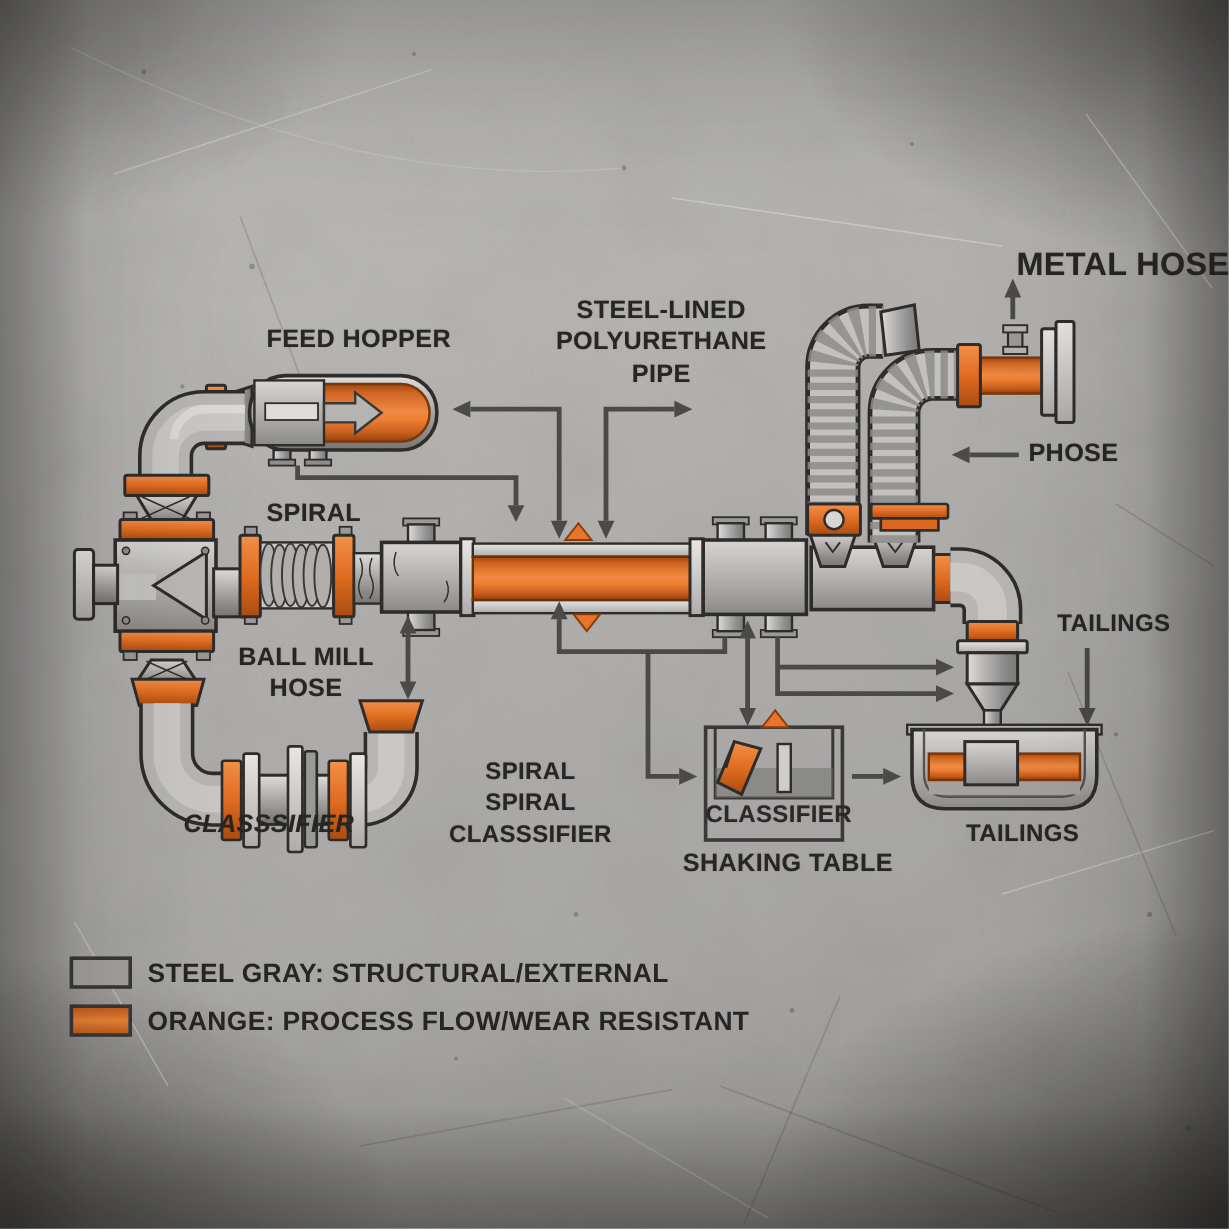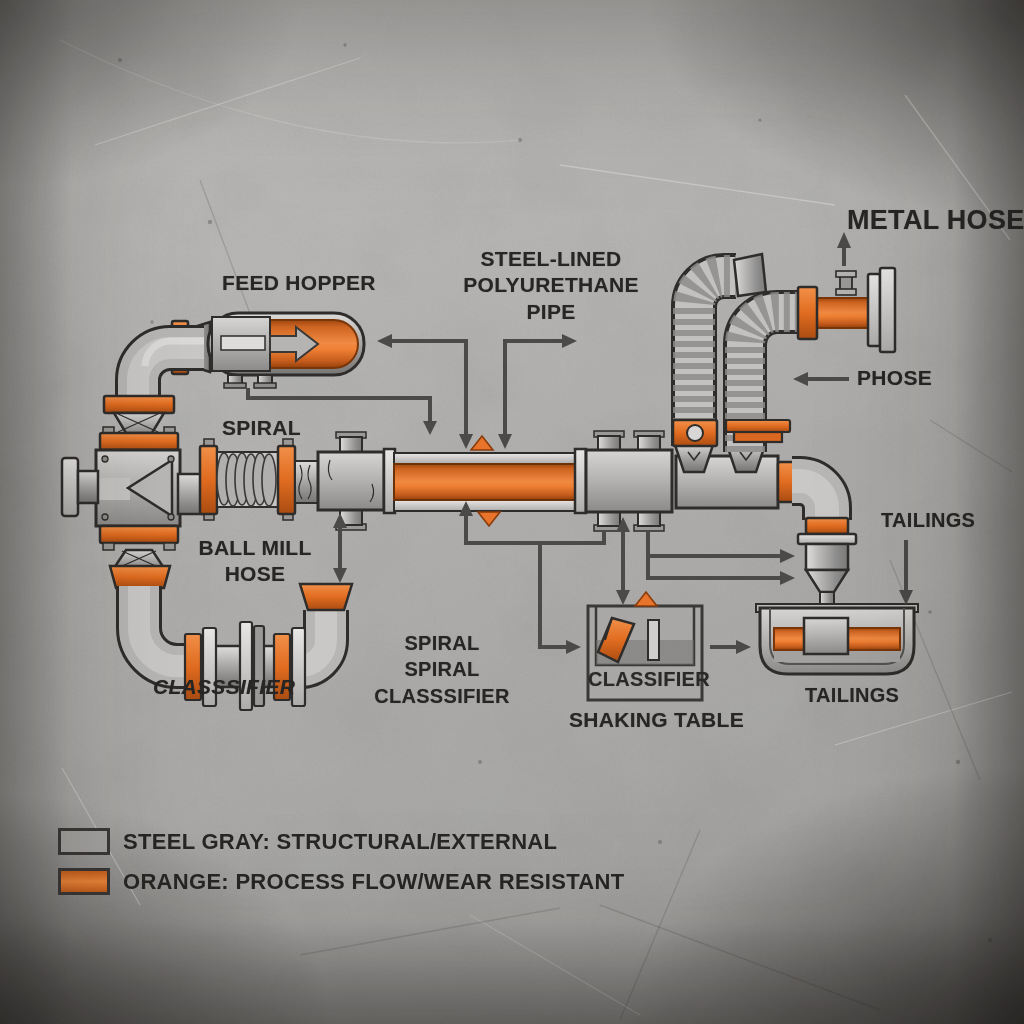--- a/index.html
+++ b/index.html
@@ -16,21 +16,21 @@
       linear-gradient(270deg, rgba(25,23,21,.28), transparent 7%),
       linear-gradient(160deg,#c2c1bf 0%,#b6b5b3 38%,#adacaa 66%,#9e9d9b 100%);}
   #stage::after{content:"";position:absolute;inset:0;pointer-events:none;
     box-shadow:inset 0 0 190px rgba(22,20,18,.45);}
   #art{position:absolute;left:0;top:0;}
   .lbl{position:absolute;font-weight:700;font-size:21px;line-height:1.25;
     color:#272625;letter-spacing:.3px;white-space:nowrap;
     text-shadow:0 0 1px rgba(45,43,41,.35);}
   .ctr{text-align:center;white-space:normal;}
   #legend{position:absolute;left:58px;top:797px;display:flex;
-    flex-direction:column;gap:13px;margin-top:31px;}
+    flex-direction:column;gap:13px;}
   .legend-row{display:flex;align-items:center;}
   .swatch{width:46px;height:21px;border:3px solid #3a3836;margin-right:13px;
     flex:0 0 auto;}
   .swatch-gray{background:#a5a4a2;}
   .swatch-orange{background:linear-gradient(0deg,#c75f1d,#ef8638,#c75f1d);}
   .legend-row span.txt{font-weight:700;font-size:22px;color:#272625;
     letter-spacing:.3px;white-space:nowrap;}
 </style>
 </head>
 <body>

